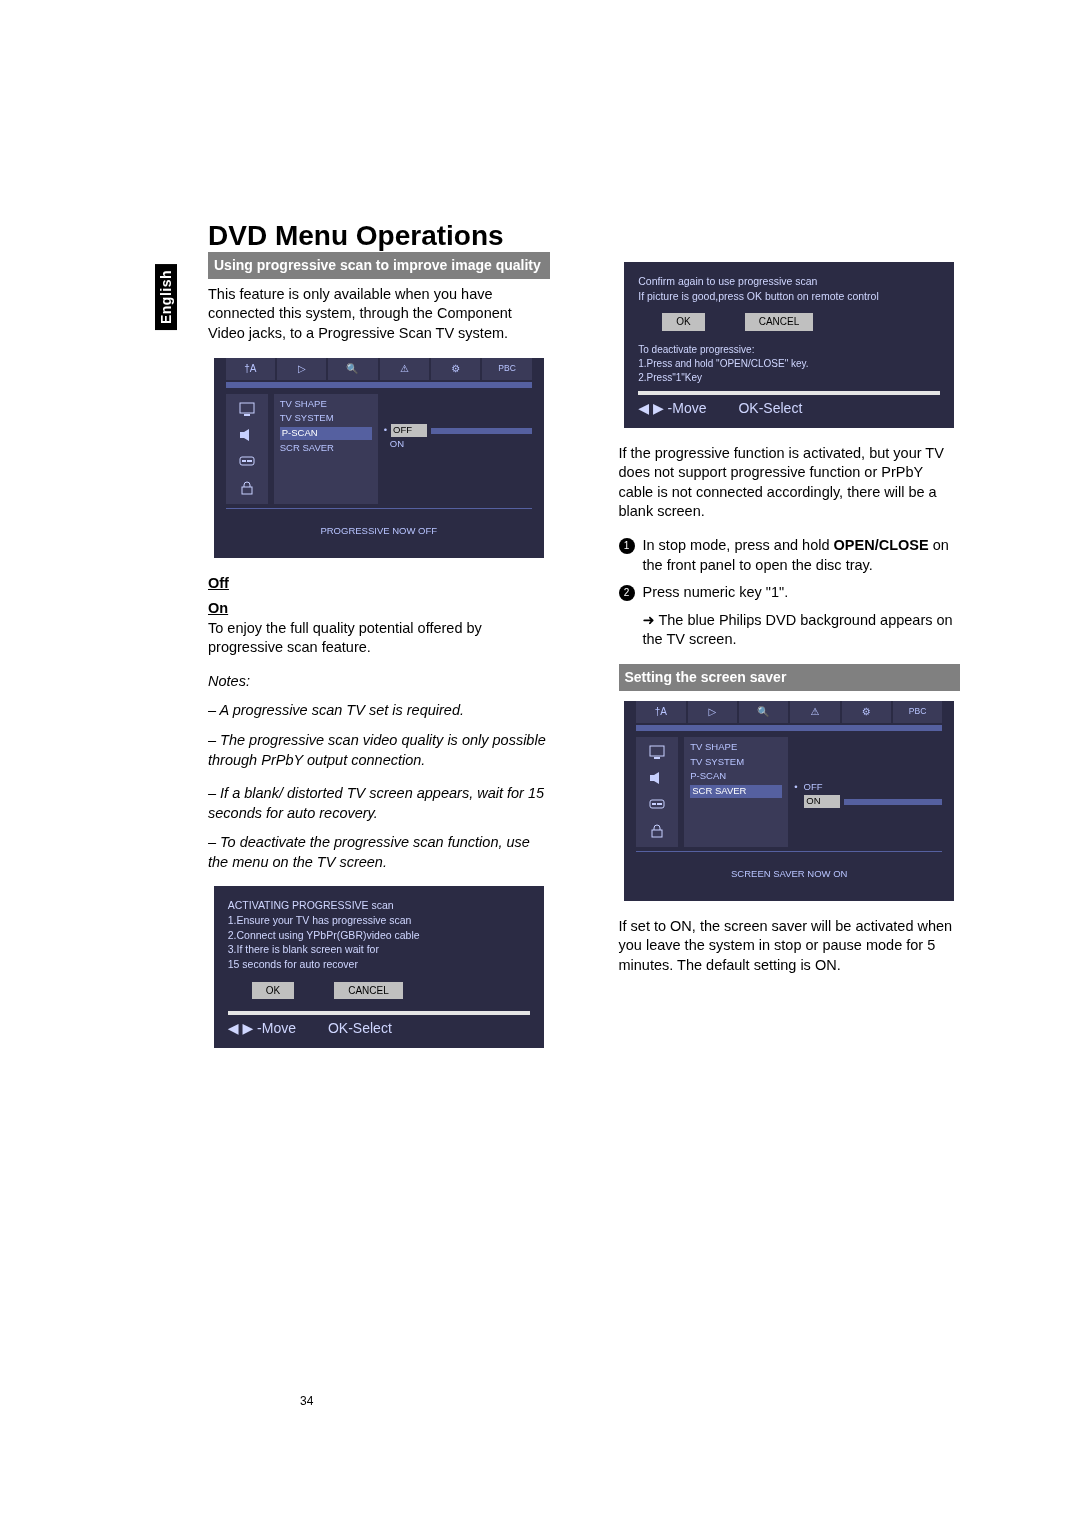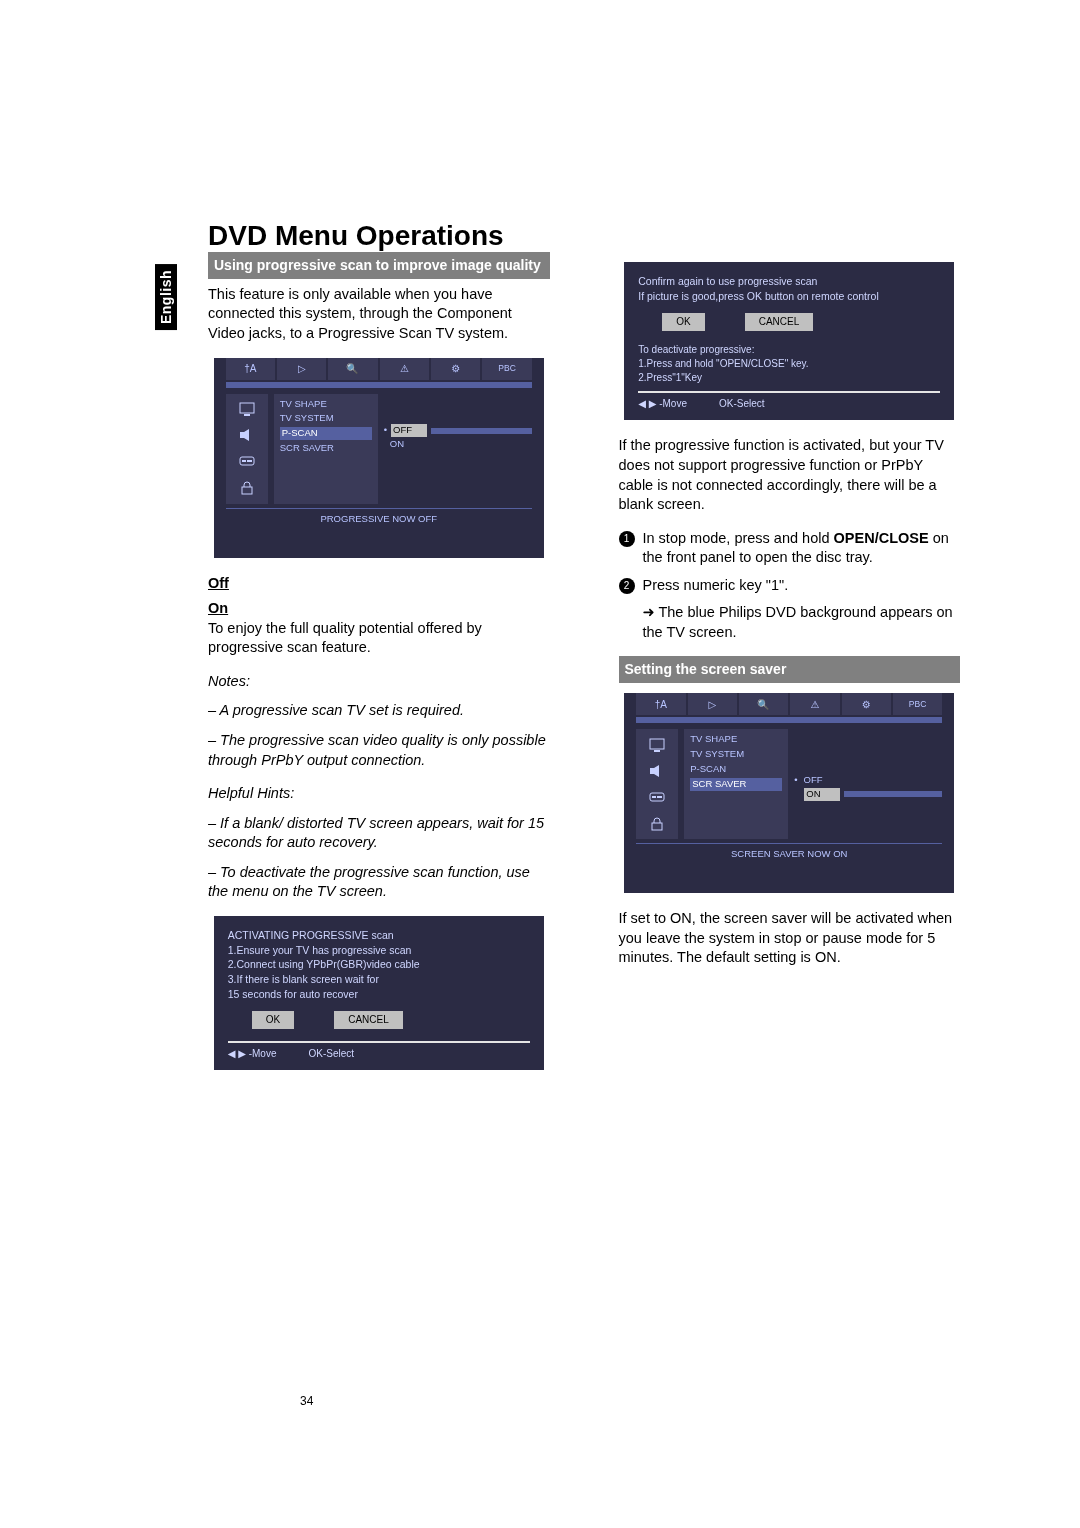--- a/index.html
+++ b/index.html
@@ -25,28 +25,28 @@
   .osd-left { width: 42px; background: #3a3a58; display: flex; flex-direction: column; align-items: center; justify-content: space-around; padding: 6px 0; gap:8px; }
   .osd-left svg { width: 16px; height: 14px; fill: #c7d0ff; }
   .osd-div { width: 6px; }
   .osd-mid { width: 104px; background: #3a3a58; display: flex; flex-direction: column; padding: 4px 6px; gap: 2px; font-size: 9.5px; color: #b8c4ff; }
   .osd-mid .hl { background:#5560a0; color:#fff; padding:0 2px; }
   .osd-right { flex: 1; margin-left: 6px; display:flex; flex-direction:column; font-size:9.5px; color:#b8c4ff; padding-top:30px; }
   .osd-right .row { display:flex; align-items:center; height:14px; }
   .osd-right .row .sel { background:#c0c0c0; color:#000; padding:0 2px; margin-left:4px; width:36px; }
   .osd-right .row .bar { flex:1; height:6px; background:#5560a0; margin-left:4px; }
   .osd-right .row.alt .lbl { margin-left:4px; padding:0 2px; }
-  .osd-status { margin: 0 12px; color:#b8c4ff; font-size:9.5px; border-top:1px solid #5560a0; padding-top:4px; text-align:center; }
+  .osd-status { margin: 0 12px; color:#b8c4ff; font-size:9.5px; border-top:1px solid #5560a0; padding-top:16px; text-align:center; }
 
   .osd-dialog { width: 330px; padding: 12px 14px 10px 14px; color:#cfd6ff; }
   .osd-dialog .title-text { font-size: 10.5px; line-height:1.4; }
   .osd-dialog .btns { display:flex; gap:40px; margin:10px 0 12px 24px; }
   .osd-dialog .btn { background:#c0c0c0; color:#000; font-size:10px; padding:2px 14px; }
   .osd-dialog .deact { font-size:10px; line-height:1.4; margin-bottom:6px; }
-  .osd-dialog .nav { font-size:10px; color:#cfd6ff; display:flex; gap:32px; border-top:2px solid #e5e5e5; padding-top:4px; }
+  .osd-dialog .nav { font-size:14px; color:#cfd6ff; display:flex; gap:32px; border-top:4px solid #e5e5e5; padding-top:4px; }
   .osd-dialog .nav .arrow { font-family: Arial; }
 
   .step { display:flex; align-items:flex-start; gap:8px; margin-bottom:8px; }
   .step .circ { width:16px; height:16px; border-radius:50%; background:#000; color:#fff; font-size:10px; display:flex; align-items:center; justify-content:center; flex-shrink:0; margin-top:2px; }
   .arrow-sub { margin-left: 24px; }
   .arrow-sub::before { content:"➜ "; }
 
   .pagenum { position:absolute; left:300px; bottom:120px; font-size:12px; }
 </style>
 </head>
@@ -114,21 +114,20 @@
 
       <p class="subhead">Off</p>
 
       <p class="subhead">On</p>
       <p class="para">To enjoy the full quality potential offered by progressive scan feature.</p>
 
       <p class="italic">Notes:</p>
       <p class="italic">–  A progressive scan TV set is required.</p>
       <p class="italic para">–  The progressive scan video quality is only possible through PrPbY output connection.</p>
 
-      <p class="italic">Helpful Hints:</p>
       <p class="italic">–  If a blank/ distorted TV screen appears, wait for 15 seconds for auto recovery.</p>
       <p class="italic para">–  To deactivate the progressive scan function, use the menu on the TV screen.</p>
 
       <div class="osd osd-dialog">
         <div class="title-text">
           <div>ACTIVATING PROGRESSIVE scan</div>
           <div>1.Ensure your TV has progressive scan</div>
           <div>2.Connect  using YPbPr(GBR)video cable</div>
           <div>3.If there is blank screen wait  for</div>
           <div>15 seconds for auto recover</div>

